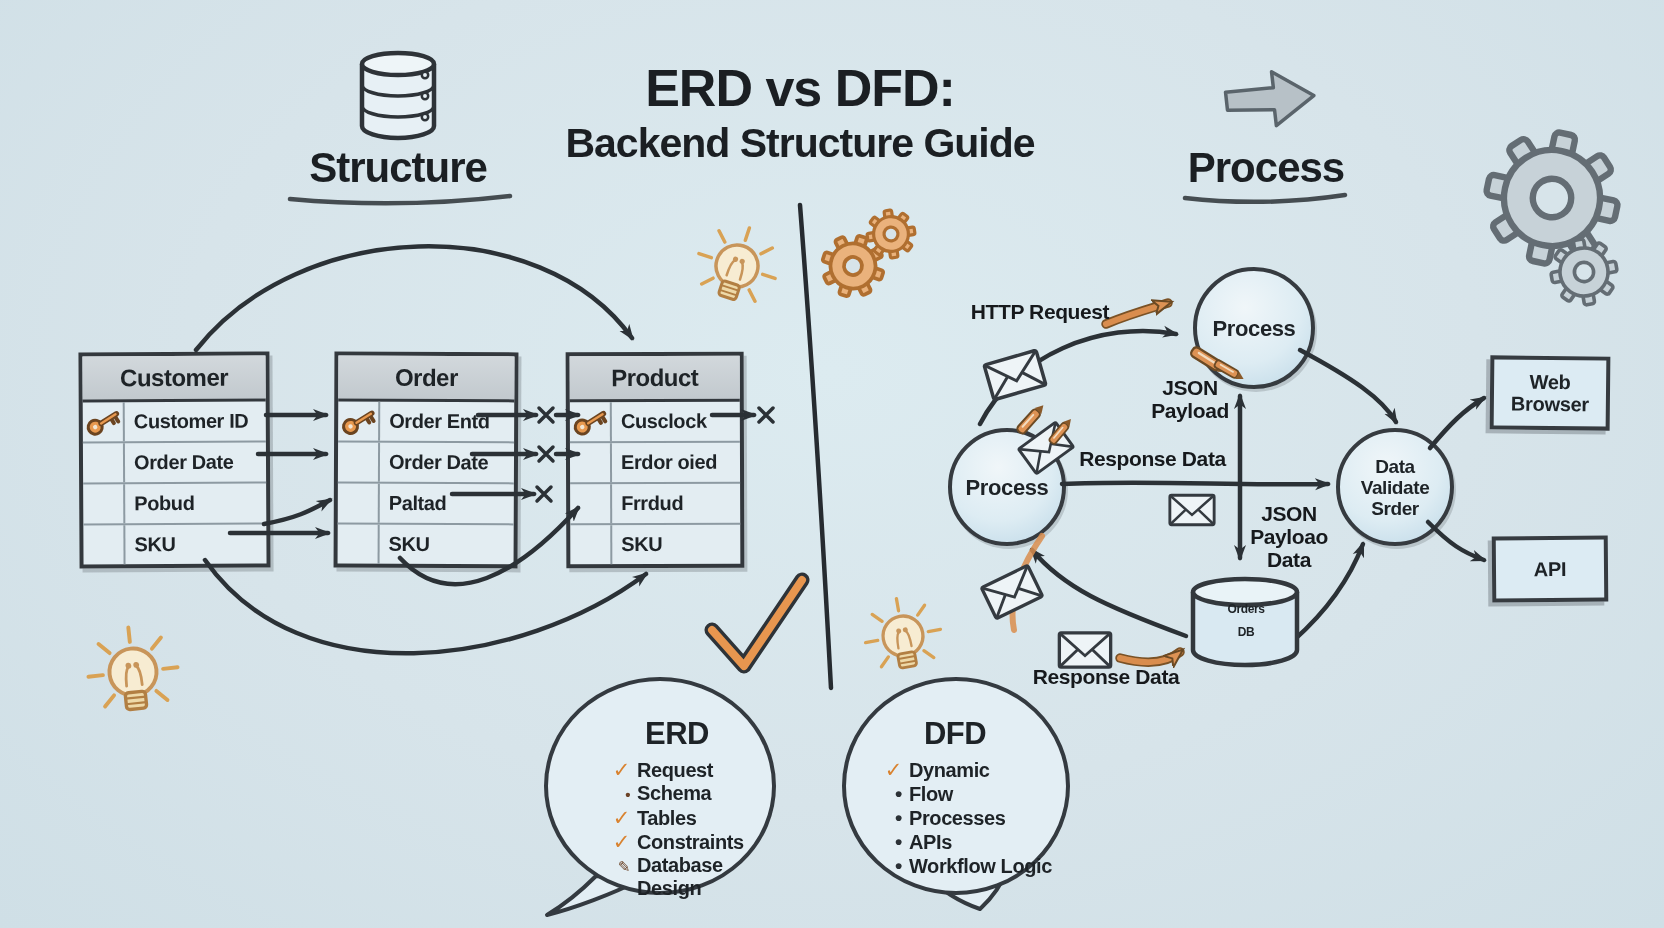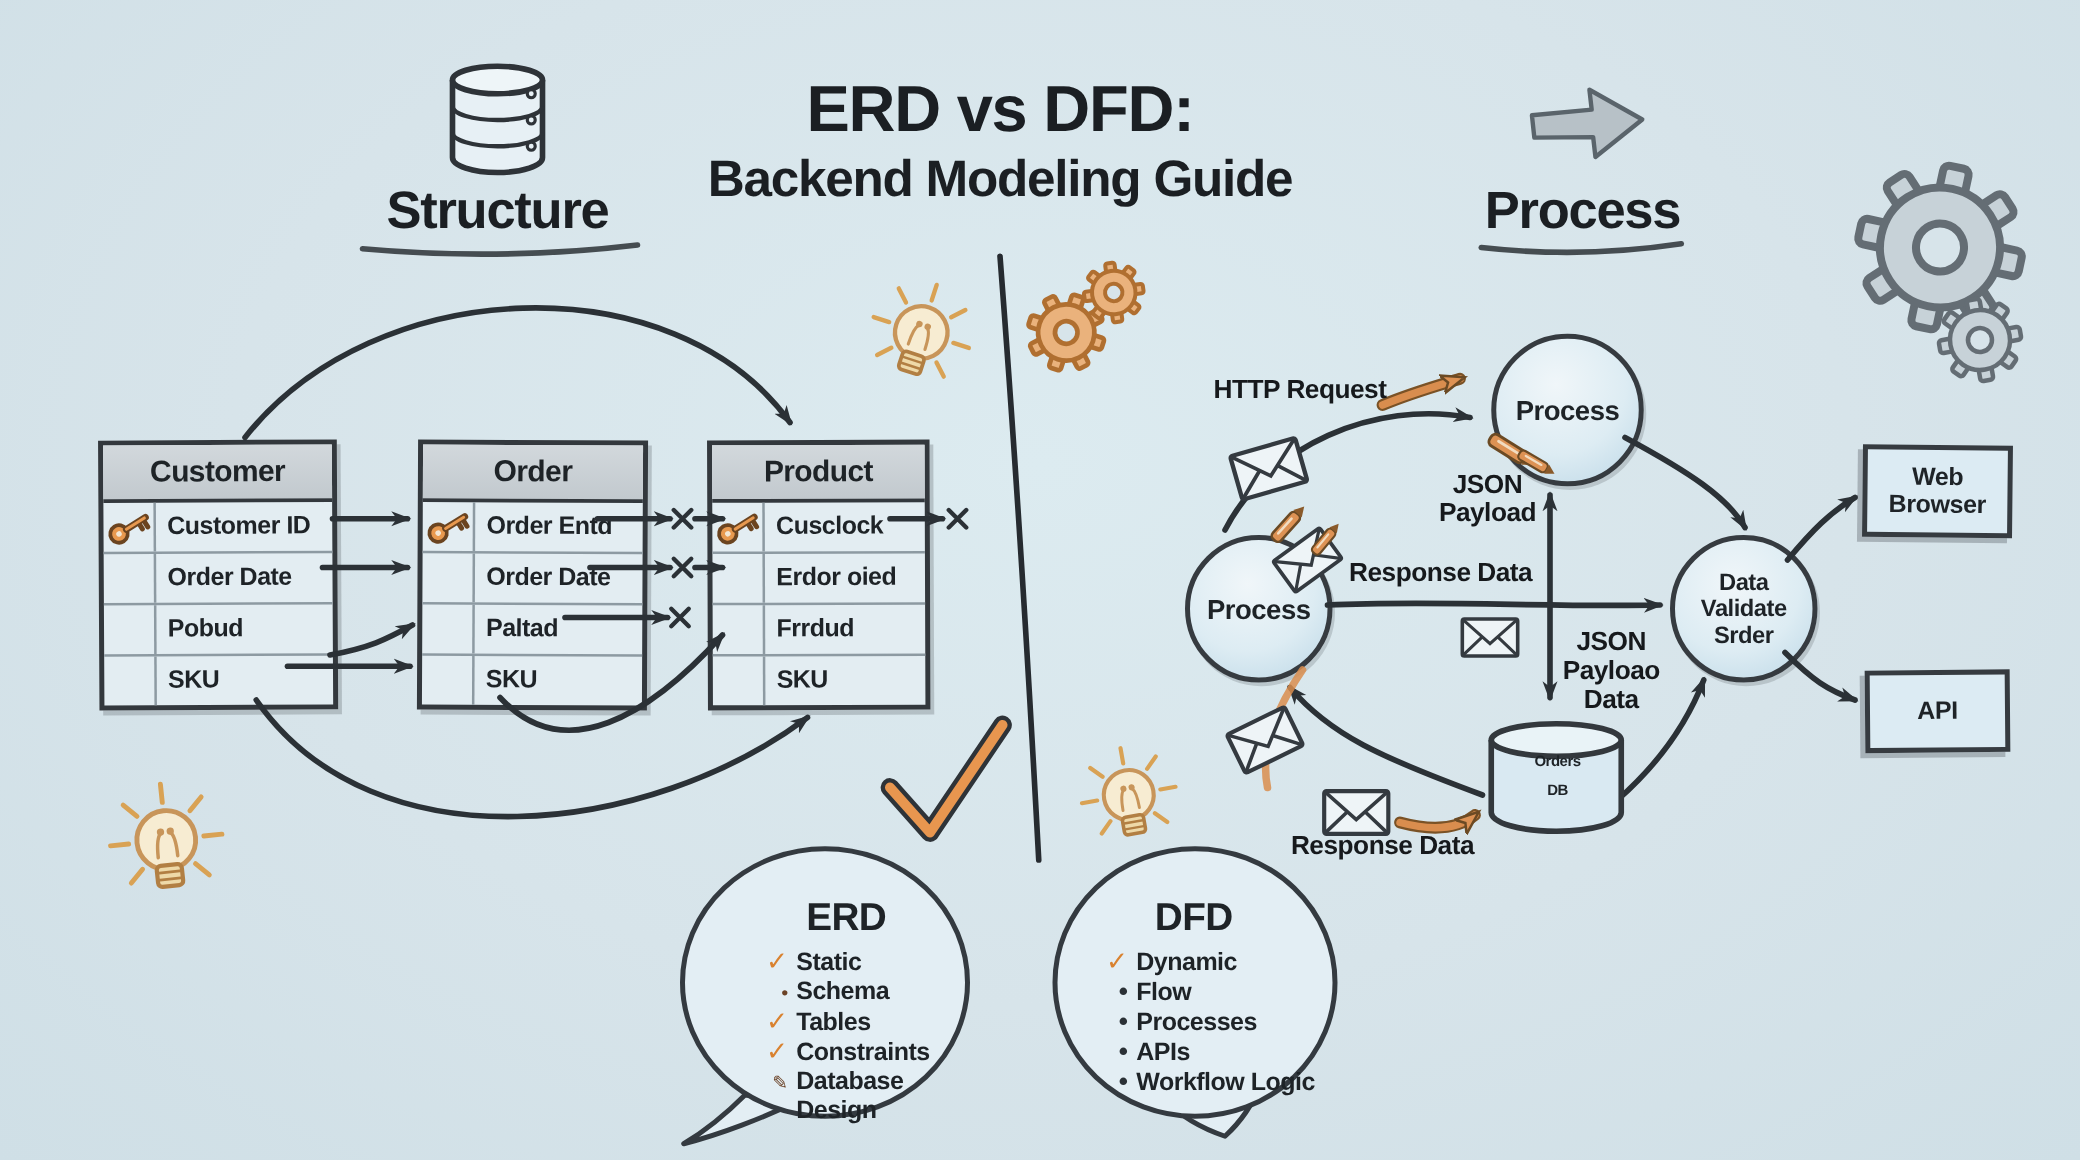--- a/index.html
+++ b/index.html
@@ -211,21 +211,21 @@
       <ellipse cx="660" cy="786" rx="114" ry="107" fill="#e3eef4" stroke="#343a40" stroke-width="4"></ellipse>
     </g>
     <g>
       <path d="M924 874 C945 894, 962 903, 980 909 C992 898, 1002 884, 1008 868 Z" fill="#e3eef4" stroke="#343a40" stroke-width="4" stroke-linejoin="round"></path>
       <ellipse cx="956" cy="786" rx="112" ry="107" fill="#e3eef4" stroke="#343a40" stroke-width="4"></ellipse>
     </g>
   </svg>
 
   <div class="title">
     <div class="t1">ERD vs DFD:</div>
-    <div class="t2">Backend Modeling Guide</div>
+    <div class="t2">Backend Structure Guide</div>
   </div>
 
   <div class="sec-label" style="left:288px;top:144px;width:220px">Structure</div>
   <div class="sec-label" style="left:1156px;top:144px;width:220px">Process</div>
 
   <div class="etable" style="left:79px;top:352px;width:183px;transform:rotate(-.3deg)">
     <div class="thead">Customer</div>
     <div class="trow">
       <div class="kcell">
         <svg width="32" height="24" viewBox="-16 -12 32 24">
@@ -338,21 +338,21 @@
     <div>Payloao</div>
     <div>Data</div>
   </div>
 
   <div class="lbl" style="left:1016px;top:665px;width:180px">Response Data</div>
 
   <div class="bubble-text" style="left:572px;top:716px;width:210px">
     <div class="btitle">ERD</div>
     <div class="bitem">
       <span class="mk erd-mk c-or">✓</span>
-      <span>Static</span>
+      <span>Request</span>
     </div>
     <div class="bitem">
       <span class="mk erd-mk c-br">•</span>
       <span>Schema</span>
     </div>
     <div class="bitem">
       <span class="mk erd-mk c-or">✓</span>
       <span>Tables</span>
     </div>
     <div class="bitem">

